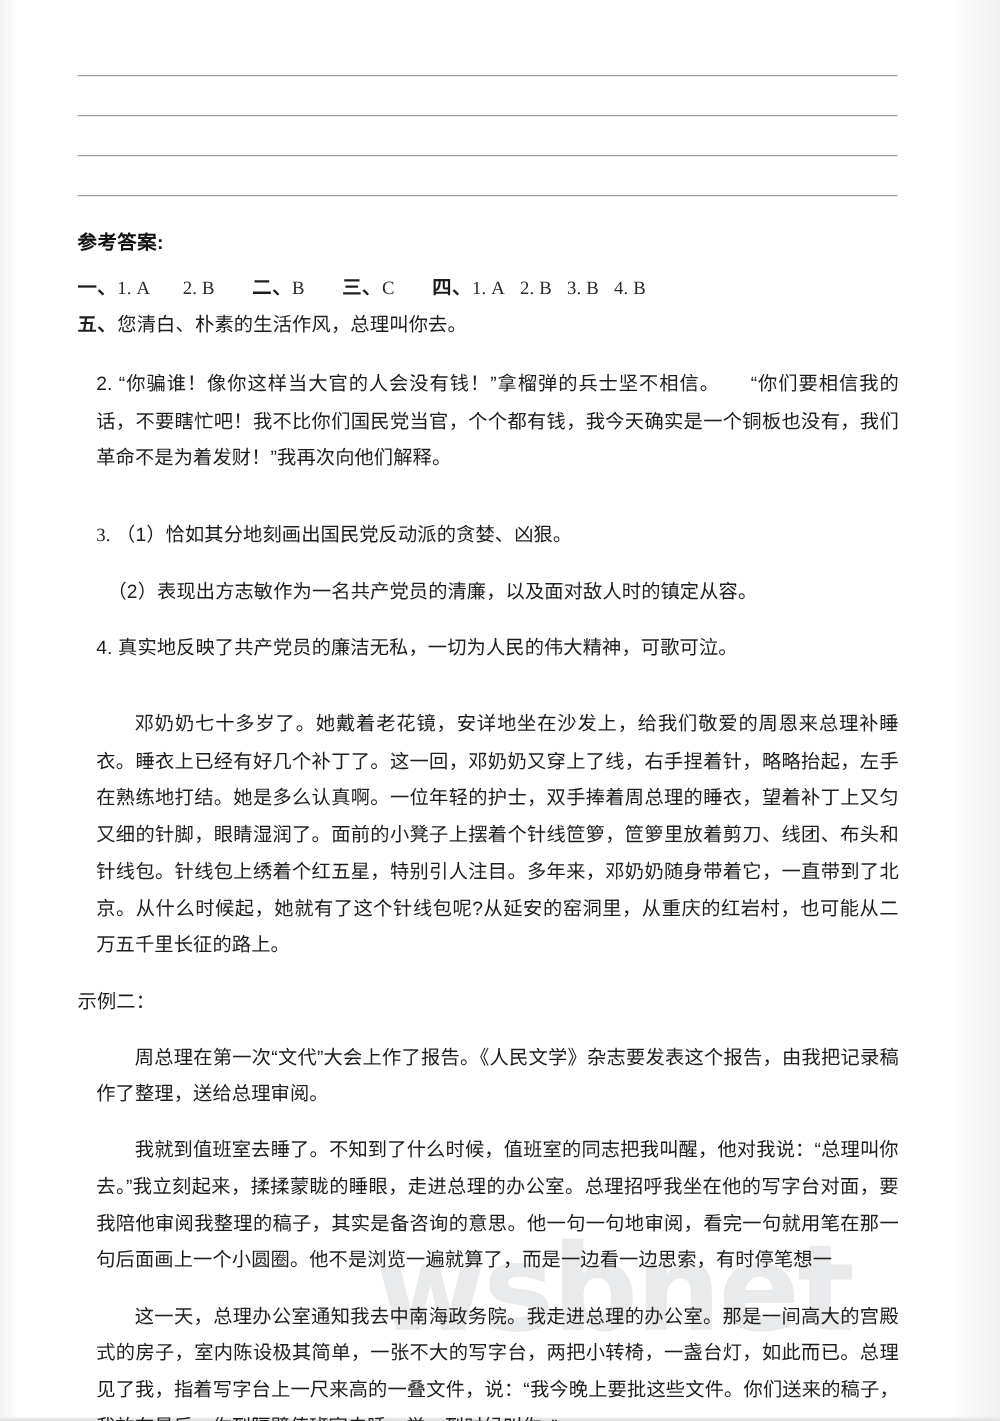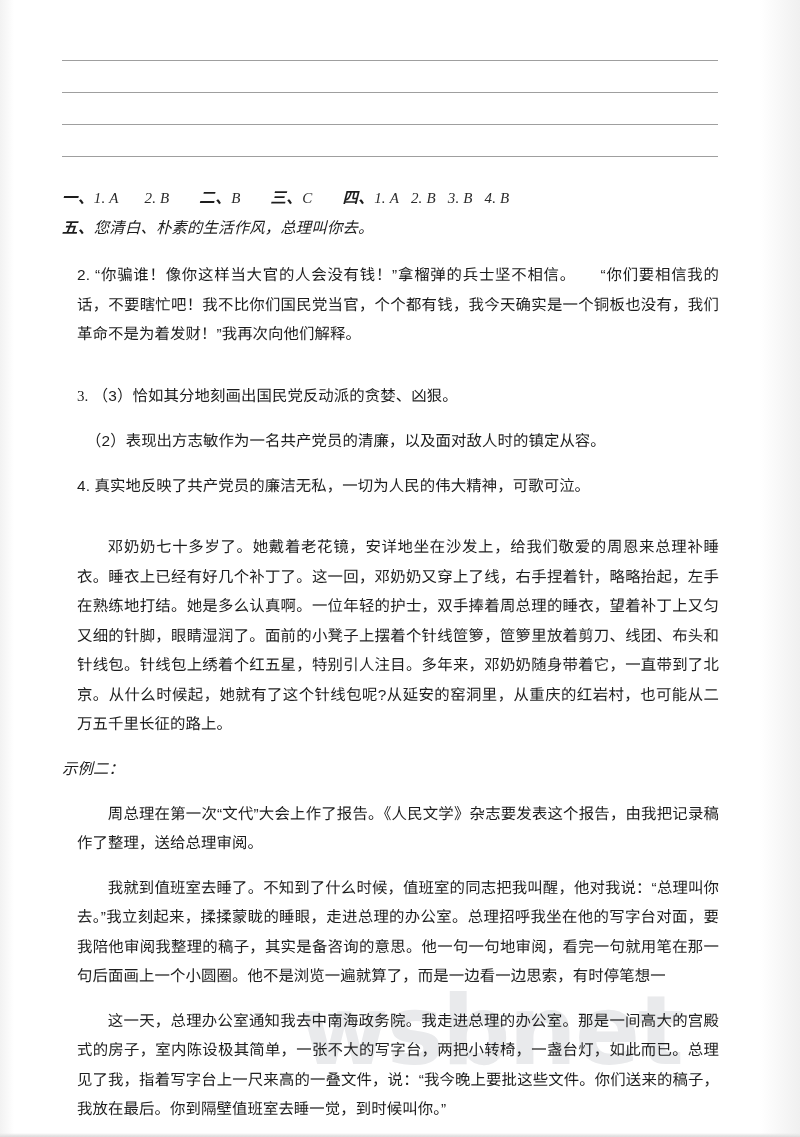--- a/index.html
+++ b/index.html
@@ -91,21 +91,20 @@
     color: #131313;
   }
 
   .line {
     font-size: 15.4px;
     line-height: 30px;
     margin: 0;
     letter-spacing: .15px;
     color: #1d1d1d;
     white-space: nowrap;
-    font-style: italic;
   }
 
   .sec-num {
     font-weight: 700;
     letter-spacing: .5px;
   }
   .ans-latin {
     font-family: "Liberation Serif", "DejaVu Serif", serif;
     font-size: 15px;
     color: #2a2a2a;
@@ -142,39 +141,40 @@
 
     <div class="ruled-lines">
       <div class="rule"></div>
       <div class="rule"></div>
       <div class="rule"></div>
       <div class="rule"></div>
     </div>
 
     <div class="doc-body">
 
+      <div class="heading">参考答案:</div>
 
       <p class="line">
         <span class="sec-num">一、</span><span class="ans-latin">1. A</span><span class="gap-1"></span><span class="ans-latin">2. B</span><span class="gap-2"></span><span class="sec-num">二、</span><span class="ans-latin">B</span><span class="gap-2"></span><span class="sec-num">三、</span><span class="ans-latin">C</span><span class="gap-2"></span><span class="sec-num">四、</span><span class="ans-latin">1. A</span><span class="gap-3"></span><span class="ans-latin">2. B</span><span class="gap-3"></span><span class="ans-latin">3. B</span><span class="gap-3"></span><span class="ans-latin">4. B</span>
       </p>
 
       <p class="line">
         <span class="sec-num">五、</span><span>您清白、朴素的生活作风，总理叫你去。</span>
       </p>
 
 
       <div class="spacer-xs"></div>
 
       <p class="para">2. “你骗谁！像你这样当大官的人会没有钱！”拿榴弹的兵士坚不相信。　　“你们要相信我的话，不要瞎忙吧！我不比你们国民党当官，个个都有钱，我今天确实是一个铜板也没有，我们革命不是为着发财！”我再次向他们解释。</p>
 
       <div class="spacer-xs"></div>
 
       <p class="para">
         <span class="num-lead">3.</span>
-        <span>（3）恰如其分地刻画出国民党反动派的贪婪、凶狠。</span>
+        <span>（1）恰如其分地刻画出国民党反动派的贪婪、凶狠。</span>
       </p>
 
       <p class="para pad-l">（2）表现出方志敏作为一名共产党员的清廉，以及面对敌人时的镇定从容。</p>
 
       <p class="para">4. 真实地反映了共产党员的廉洁无私，一切为人民的伟大精神，可歌可泣。</p>
 
       <div class="spacer-xs"></div>
 
 
       <p class="para indent">邓奶奶七十多岁了。她戴着老花镜，安详地坐在沙发上，给我们敬爱的周恩来总理补睡衣。睡衣上已经有好几个补丁了。这一回，邓奶奶又穿上了线，右手捏着针，略略抬起，左手在熟练地打结。她是多么认真啊。一位年轻的护士，双手捧着周总理的睡衣，望着补丁上又匀又细的针脚，眼睛湿润了。面前的小凳子上摆着个针线笸箩，笸箩里放着剪刀、线团、布头和针线包。针线包上绣着个红五星，特别引人注目。多年来，邓奶奶随身带着它，一直带到了北京。从什么时候起，她就有了这个针线包呢?从延安的窑洞里，从重庆的红岩村，也可能从二万五千里长征的路上。</p>

